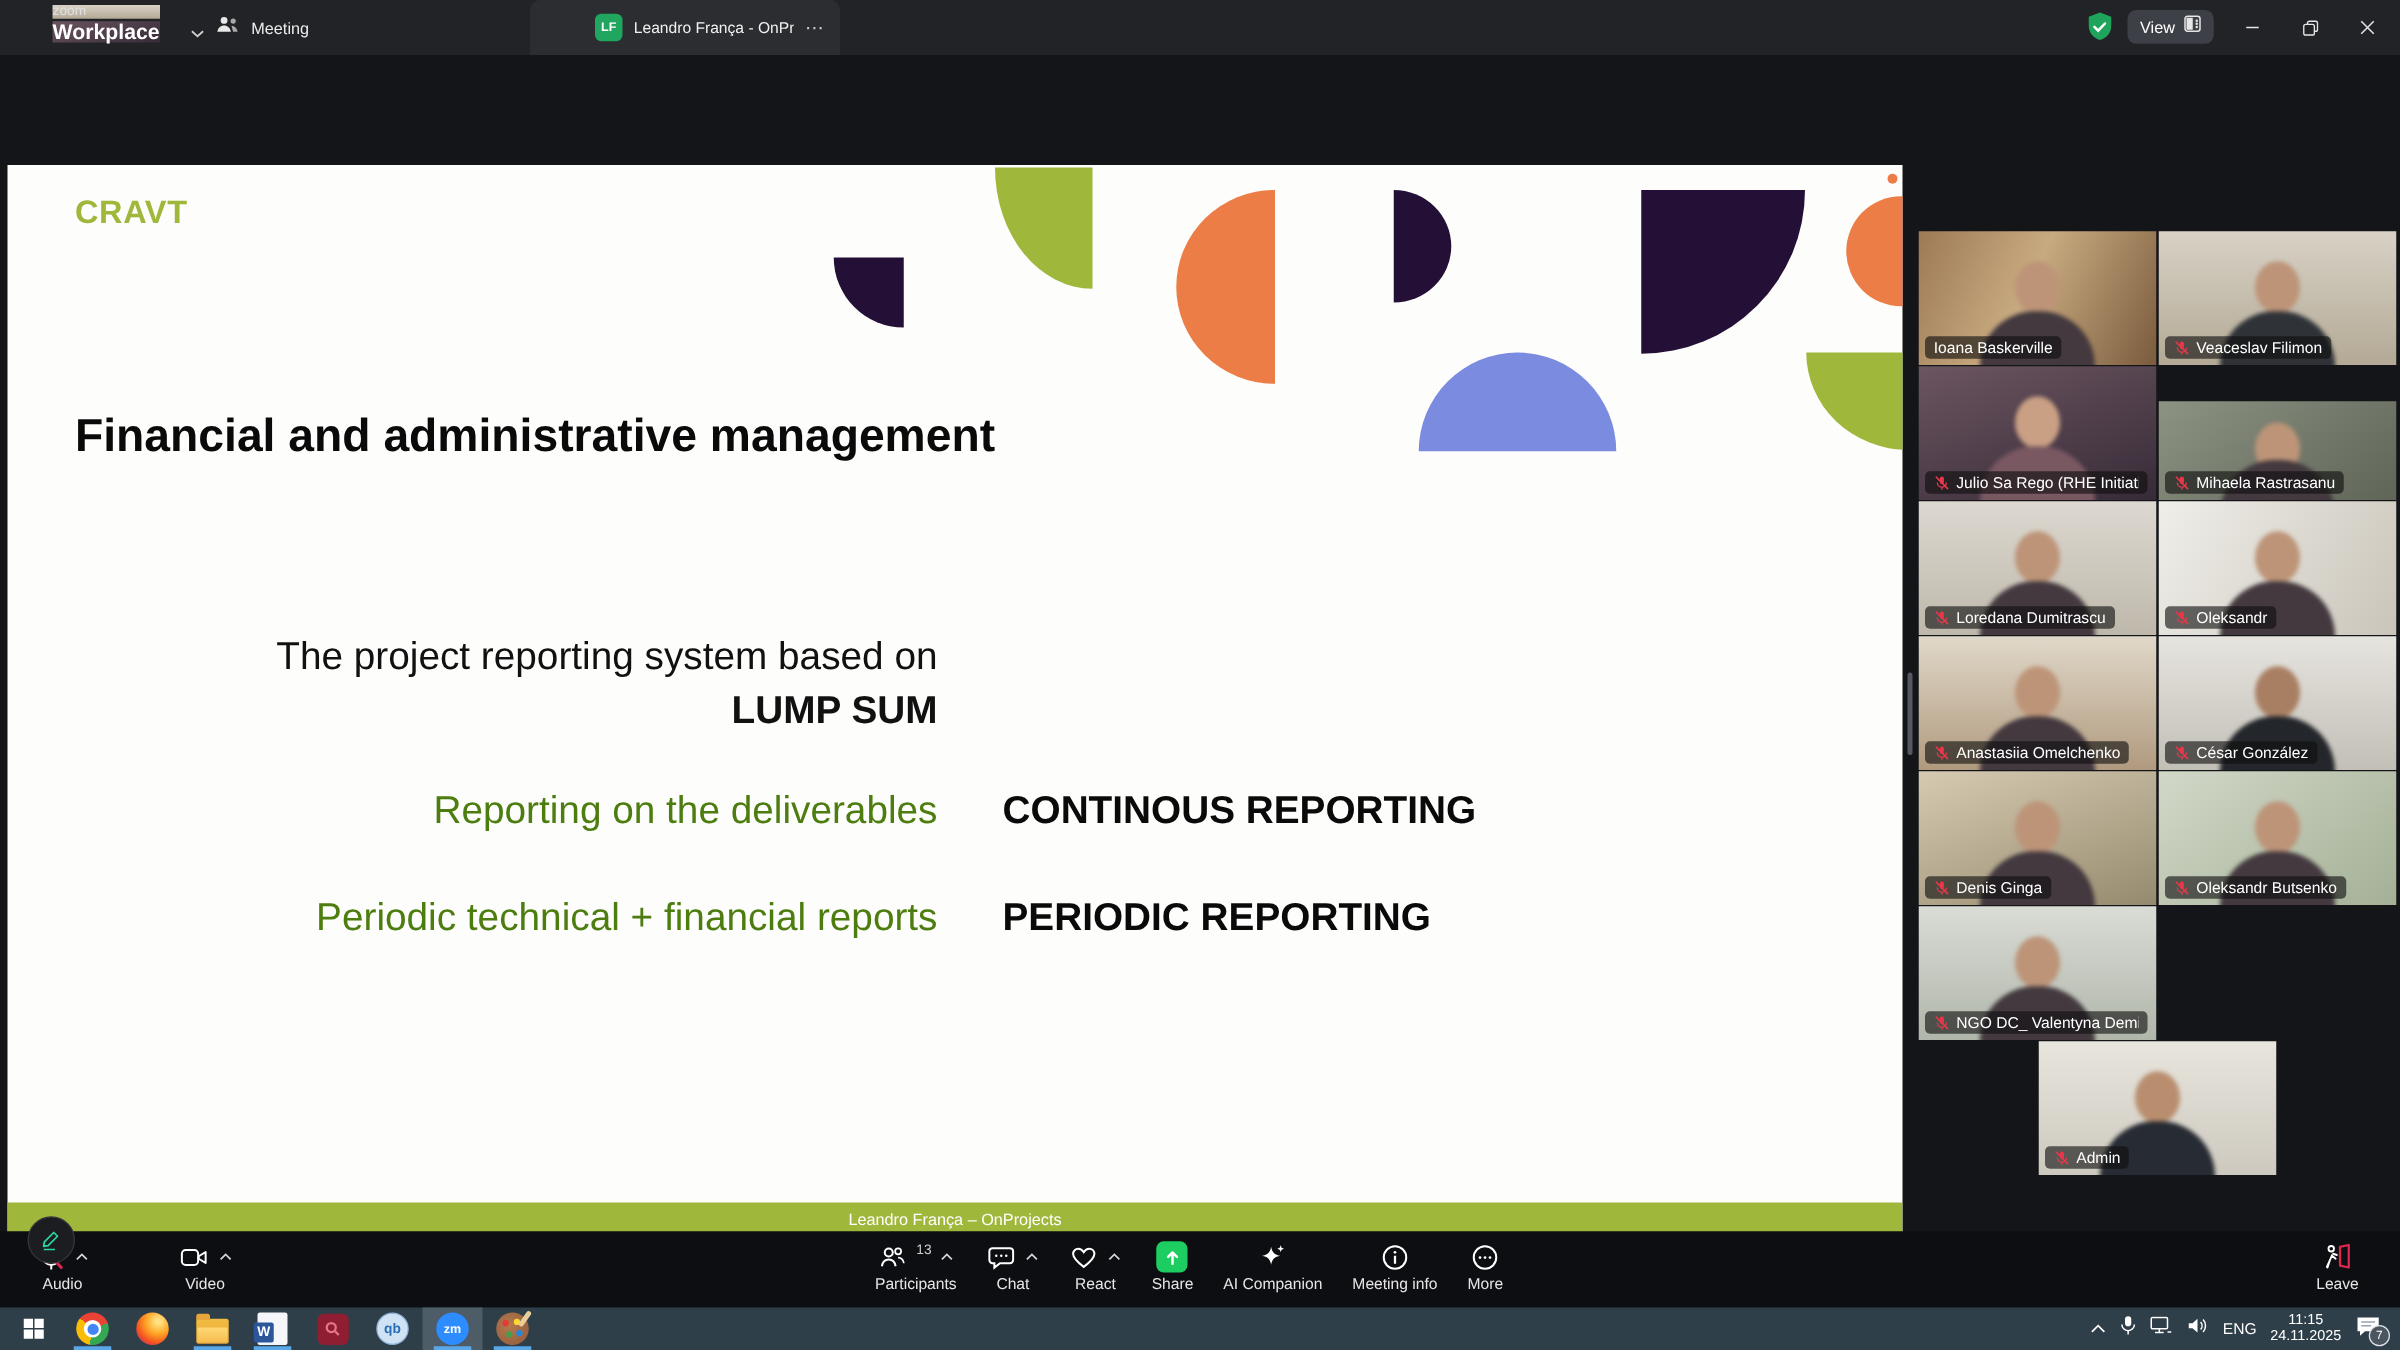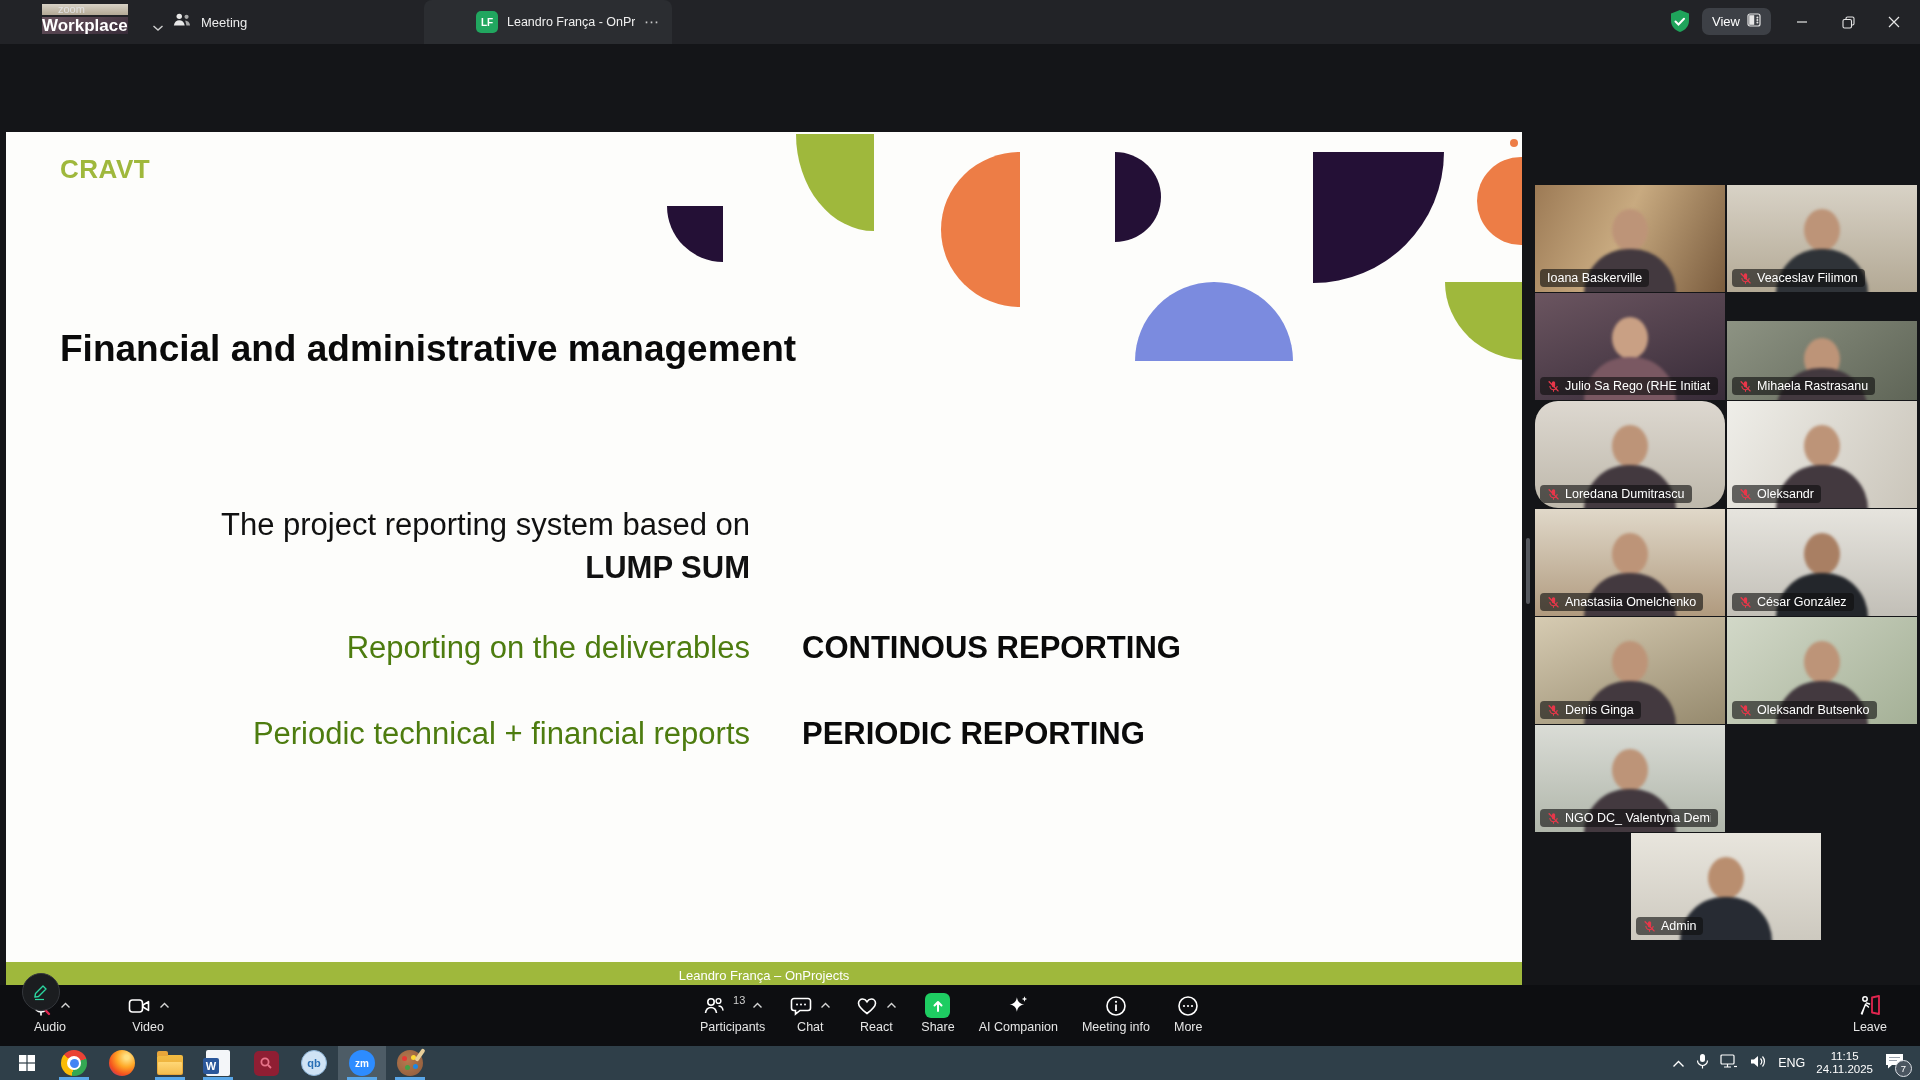--- a/index.html
+++ b/index.html
@@ -2,21 +2,21 @@
 <html><head>
 <meta charset="utf-8">
 <style>
   html,body{margin:0;padding:0;background:#000;}
   .screen{position:relative;width:1920px;height:1080px;overflow:hidden;
           font-family:"Liberation Sans",sans-serif;background:#17181b;color:#e8e8e8;}
 
   
   .titlebar{position:absolute;left:0;top:0;width:1920px;height:44px;background:#222327;}
   .brand{position:absolute;left:42px;top:4px;line-height:1;}
-  .brand .t1{font-size:11px;color:#e0e0e0;display:block;margin-bottom:2px;padding-left:16px;}
+  .brand .t1{font-size:11px;color:#e0e0e0;display:block;margin-bottom:2px;}
   .brand .t2{font-size:17px;font-weight:700;color:#fff;display:block;}
   .brand-chevron{position:absolute;left:152px;top:18px;}
   .tab{position:absolute;top:0;height:44px;display:flex;align-items:center;gap:9px;padding:0 12px;box-sizing:border-box;}
   .tab.meeting{left:160px;}
   .tab.meeting .lbl{font-size:13px;color:#ececec;}
   .tab.share{left:424px;width:248px;background:#2b2d31;border-radius:8px 8px 0 0;}
   .tab.share .lbl{font-size:12.5px;color:#f0f0f0;white-space:nowrap;overflow:hidden;max-width:168px;}
   .lf-badge{width:22px;height:22px;border-radius:5px;background:#21a65f;color:#fff;font-size:10px;font-weight:700;
             display:flex;align-items:center;justify-content:center;flex:0 0 auto;margin-left:40px;}
   .tab-ellipsis{margin-left:auto;color:#c9c9c9;font-size:15px;letter-spacing:1px;}
@@ -70,21 +70,21 @@
   .name-pill{position:absolute;left:5px;bottom:5px;max-width:178px;display:flex;align-items:center;gap:5px;
              background:rgba(15,15,15,.62);border-radius:4px;padding:2px 7px;z-index:3;box-sizing:border-box;}
   .name-pill span{font-size:12.5px;color:#fff;white-space:nowrap;overflow:hidden;}
   .name-pill .mic{width:13px;height:13px;flex:0 0 auto;}
   .tile-active{outline:2px solid #23d565;outline-offset:-2px;}
   .tile-solo{grid-column:1 / span 2;justify-self:center;width:190px;}
   .t0{background:linear-gradient(115deg,#9c7a55,#c8aa80 45%,#7a5c3e);}
   .t1{background:linear-gradient(180deg,#d8d2c6,#b3a995);}
   .t2{background:linear-gradient(160deg,#6b5560,#372b38);}
   .t3{background:linear-gradient(140deg,#8d9383,#5f6557);margin-top:28px;}
-  .t4{background:linear-gradient(180deg,#ddd8d0,#beb8ab);border-radius:23px;}
+  .t4{background:linear-gradient(180deg,#ddd8d0,#beb8ab);}
   .t5{background:linear-gradient(120deg,#efeee9,#cac5ba);}
   .t6{background:linear-gradient(180deg,#e0d8c9,#b09a7e);}
   .t7{background:#f6f5f1;}
   .t8{background:linear-gradient(180deg,#e6e4de,#c2bfb7);}
   .t9{background:linear-gradient(160deg,#d6cbb2,#968a6e);}
   .t10{background:linear-gradient(140deg,#d2d8c8,#a4b096);}
   .t11{background:linear-gradient(180deg,#dadcd6,#b0b6aa);}
   .t12{background:linear-gradient(180deg,#e8e5dd,#cdc9bf);}
   .t1 .body{background:#2f3338;} .t2 .body{background:#7a5862;} .t2 .head{background:#c9a084;}
   .t8 .body{background:#23262b;} .t8 .head{background:#a97f63;}
@@ -98,21 +98,21 @@
   .lf-logo .word{display:block;font-size:12px;font-weight:700;color:#3c3c3c;letter-spacing:.5px;}
   .lf-blue{position:absolute;right:-8px;top:6px;width:66px;height:26px;background:#5a6ad0;border-radius:14px 0 0 14px;}
   .lf-olive{position:absolute;right:-26px;top:44px;width:52px;height:52px;border:10px solid #a8c24a;border-radius:50%;background:transparent;}
   .lf-orange{position:absolute;left:8px;bottom:26px;width:18px;height:18px;background:#f07d22;}
 
   
   .toolbar{position:absolute;left:0;top:985px;width:1920px;height:61px;background:#0d0e11;}
   .titem{display:flex;flex-direction:column;align-items:center;justify-content:flex-start;padding-top:7px;box-sizing:border-box;}
   .titem .irow{height:27px;display:flex;align-items:center;gap:7px;}
   .titem .lbl{font-size:12.5px;color:#e6e6e6;margin-top:1px;white-space:nowrap;}
-  .tleft{position:absolute;left:14px;top:0;height:61px;display:flex;gap:26px;}
+  .tleft{position:absolute;left:14px;top:0;height:61px;display:flex;gap:42px;}
   .tcenter{position:absolute;left:700px;top:0;height:61px;display:flex;gap:24px;}
   .tright{position:absolute;left:1838px;top:0;height:61px;}
   .sup{font-size:11px;color:#cfcfcf;align-self:flex-start;margin-top:2px;}
   .share-ic{width:25px;height:25px;border-radius:6px;background:#1ecd62;display:flex;align-items:center;justify-content:center;}
 
   
   .taskbar{position:absolute;left:0;top:1046px;width:1920px;height:34px;background:#2f3f49;}
   .tb-slot{position:absolute;top:0;width:48px;height:34px;display:flex;align-items:center;justify-content:center;}
   .tb-slot.running::after{content:"";position:absolute;left:9px;right:9px;bottom:0;height:3px;background:#5aa7e8;}
   .tb-slot.hl{background:#4d5c66;}

